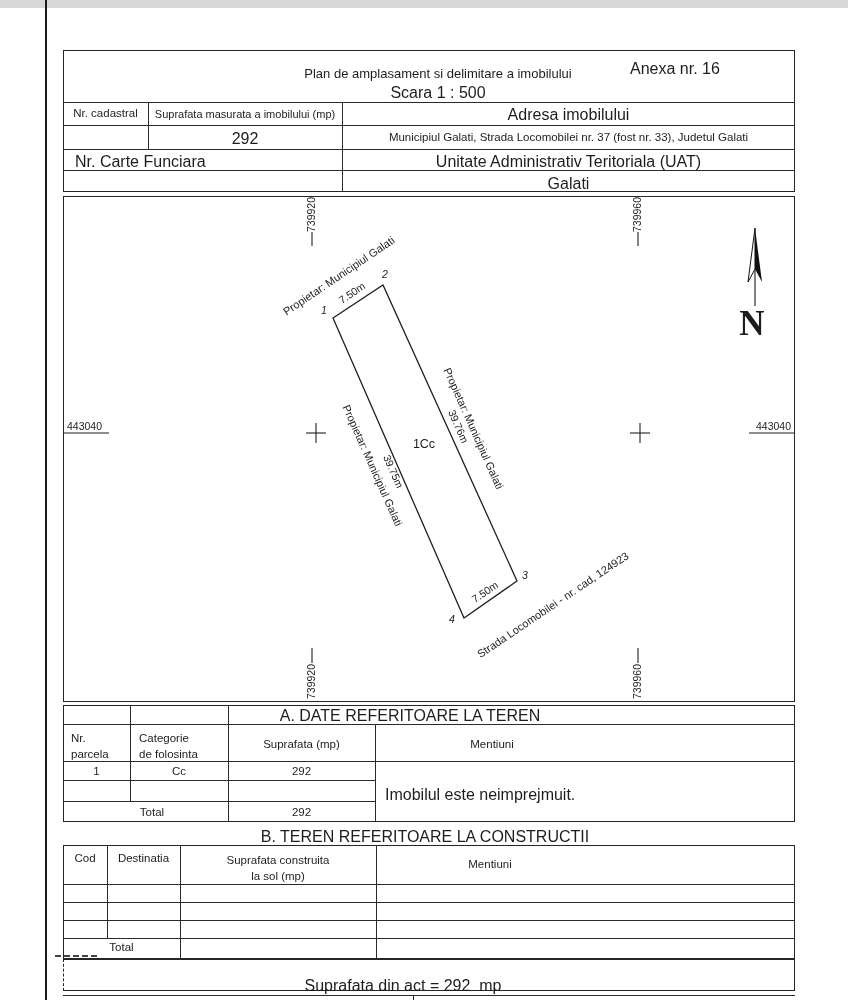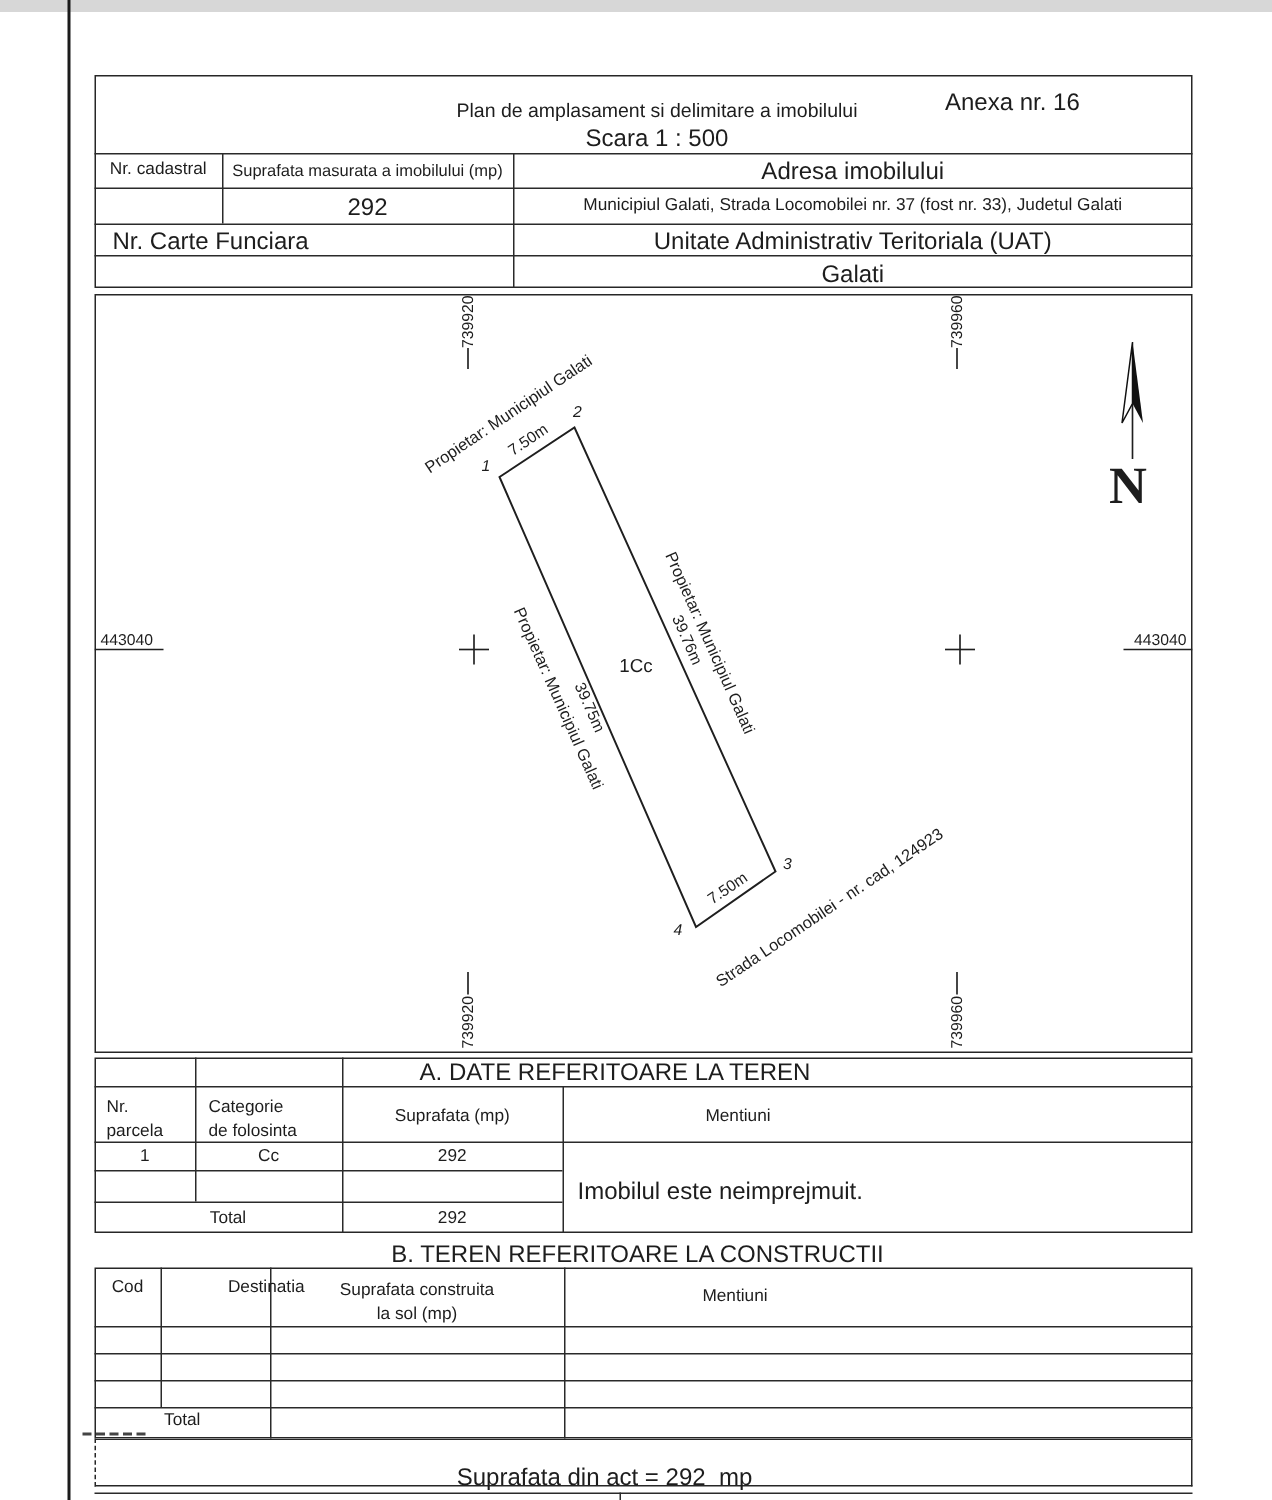--- a/index.html
+++ b/index.html
@@ -120,21 +120,21 @@
   <div class="box" style="left:63px;top:845px;width:732px;height:114px;"></div>
   <div class="hline" style="left:63px;top:884px;width:732px;"></div>
   <div class="hline" style="left:63px;top:902px;width:732px;"></div>
   <div class="hline" style="left:63px;top:920px;width:732px;"></div>
   <div class="hline" style="left:63px;top:938px;width:732px;"></div>
   <div class="vline" style="left:107px;top:845px;height:93px;"></div>
   <div class="vline" style="left:180px;top:845px;height:114px;"></div>
   <div class="vline" style="left:376px;top:845px;height:114px;"></div>
 
   <div class="t tc fs115" style="left:63px;top:852px;width:44px;">Cod</div>
-  <div class="t tc fs115" style="left:107px;top:852px;width:73px;padding-left:34px;">Destinatia</div>
+  <div class="t tc fs115" style="left:107px;top:852px;width:73px;">Destinatia</div>
   <div class="t tc pre fs115" style="left:180px;top:852px;width:196px;">Suprafata construita
 la sol (mp)</div>
   <div class="t tc fs115" style="left:380px;top:858px;width:220px;">Mentiuni</div>
   <div class="t tc fs115" style="left:63px;top:941px;width:117px;">Total</div>
 
   <div style="position:absolute;left:55px;top:955px;width:42px;border-top:2px dashed #444;"></div>
   <div style="position:absolute;box-sizing:border-box;left:63px;top:959px;width:732px;height:32px;
               border:1.4px solid #262626;border-left:1.4px dashed #262626;"></div>
   <div class="t tc fs12 ps" style="left:100px;top:977px;width:606px;">Suprafata din act = 292  mp</div>
 

